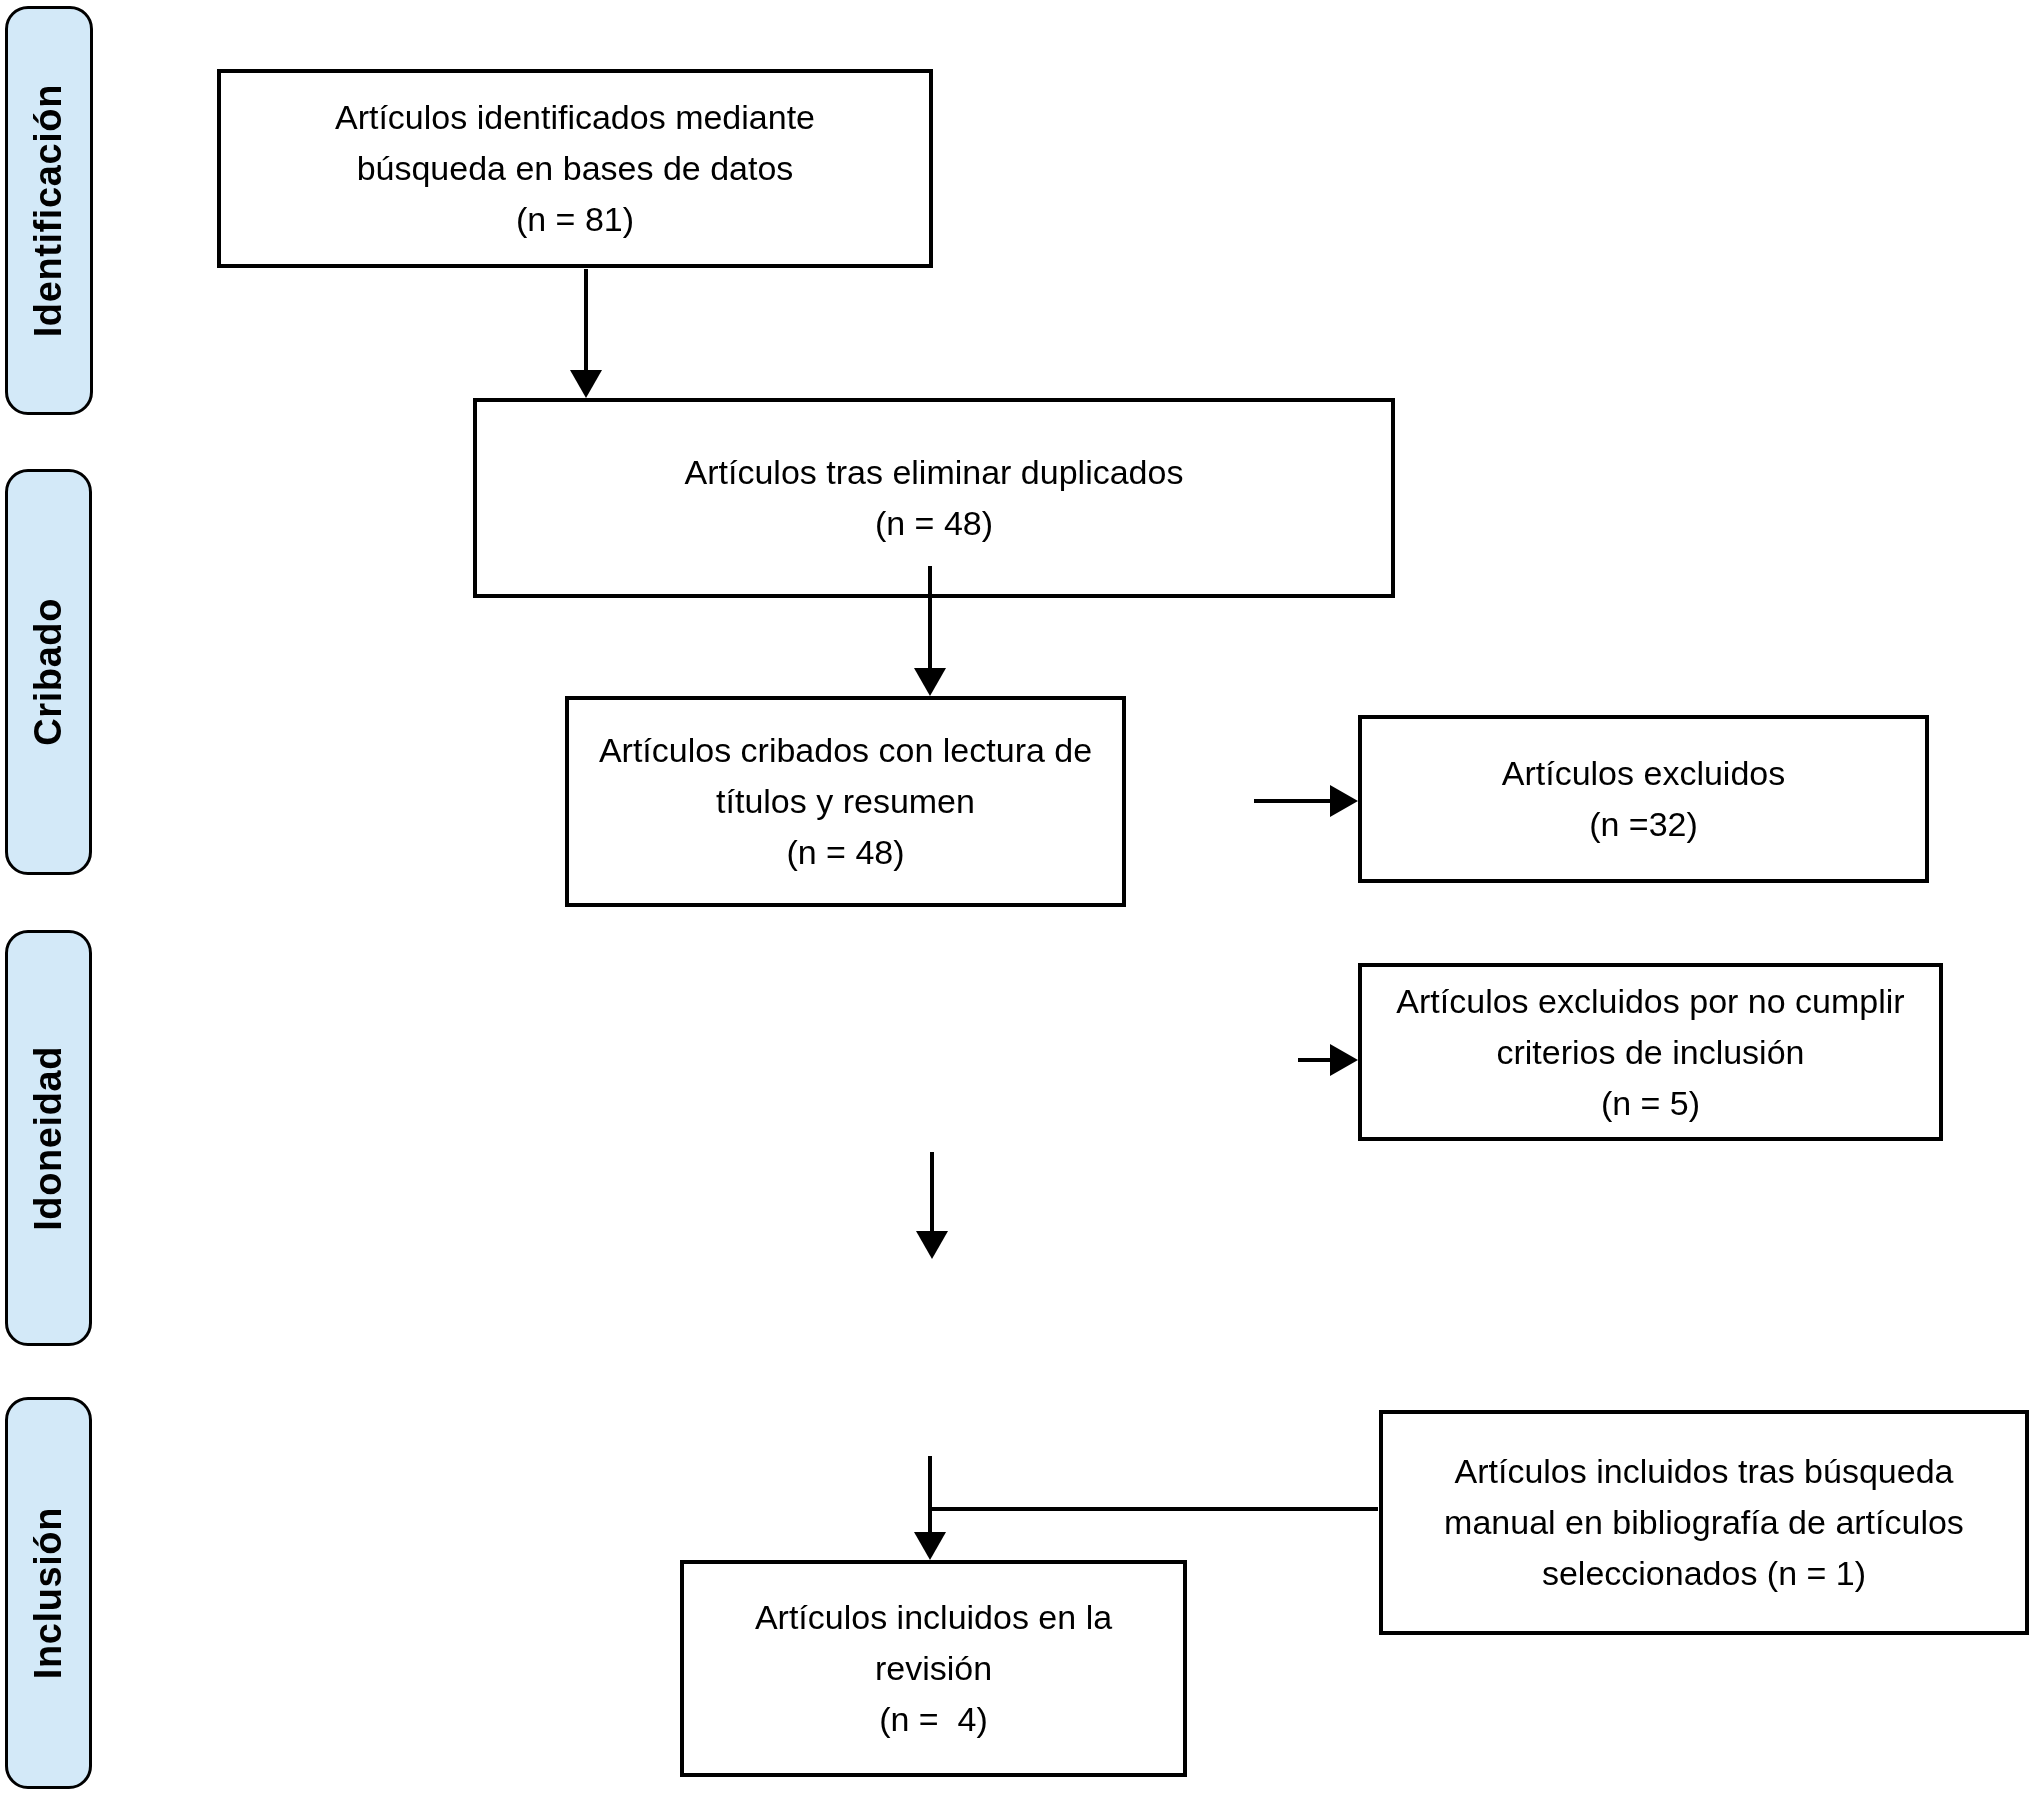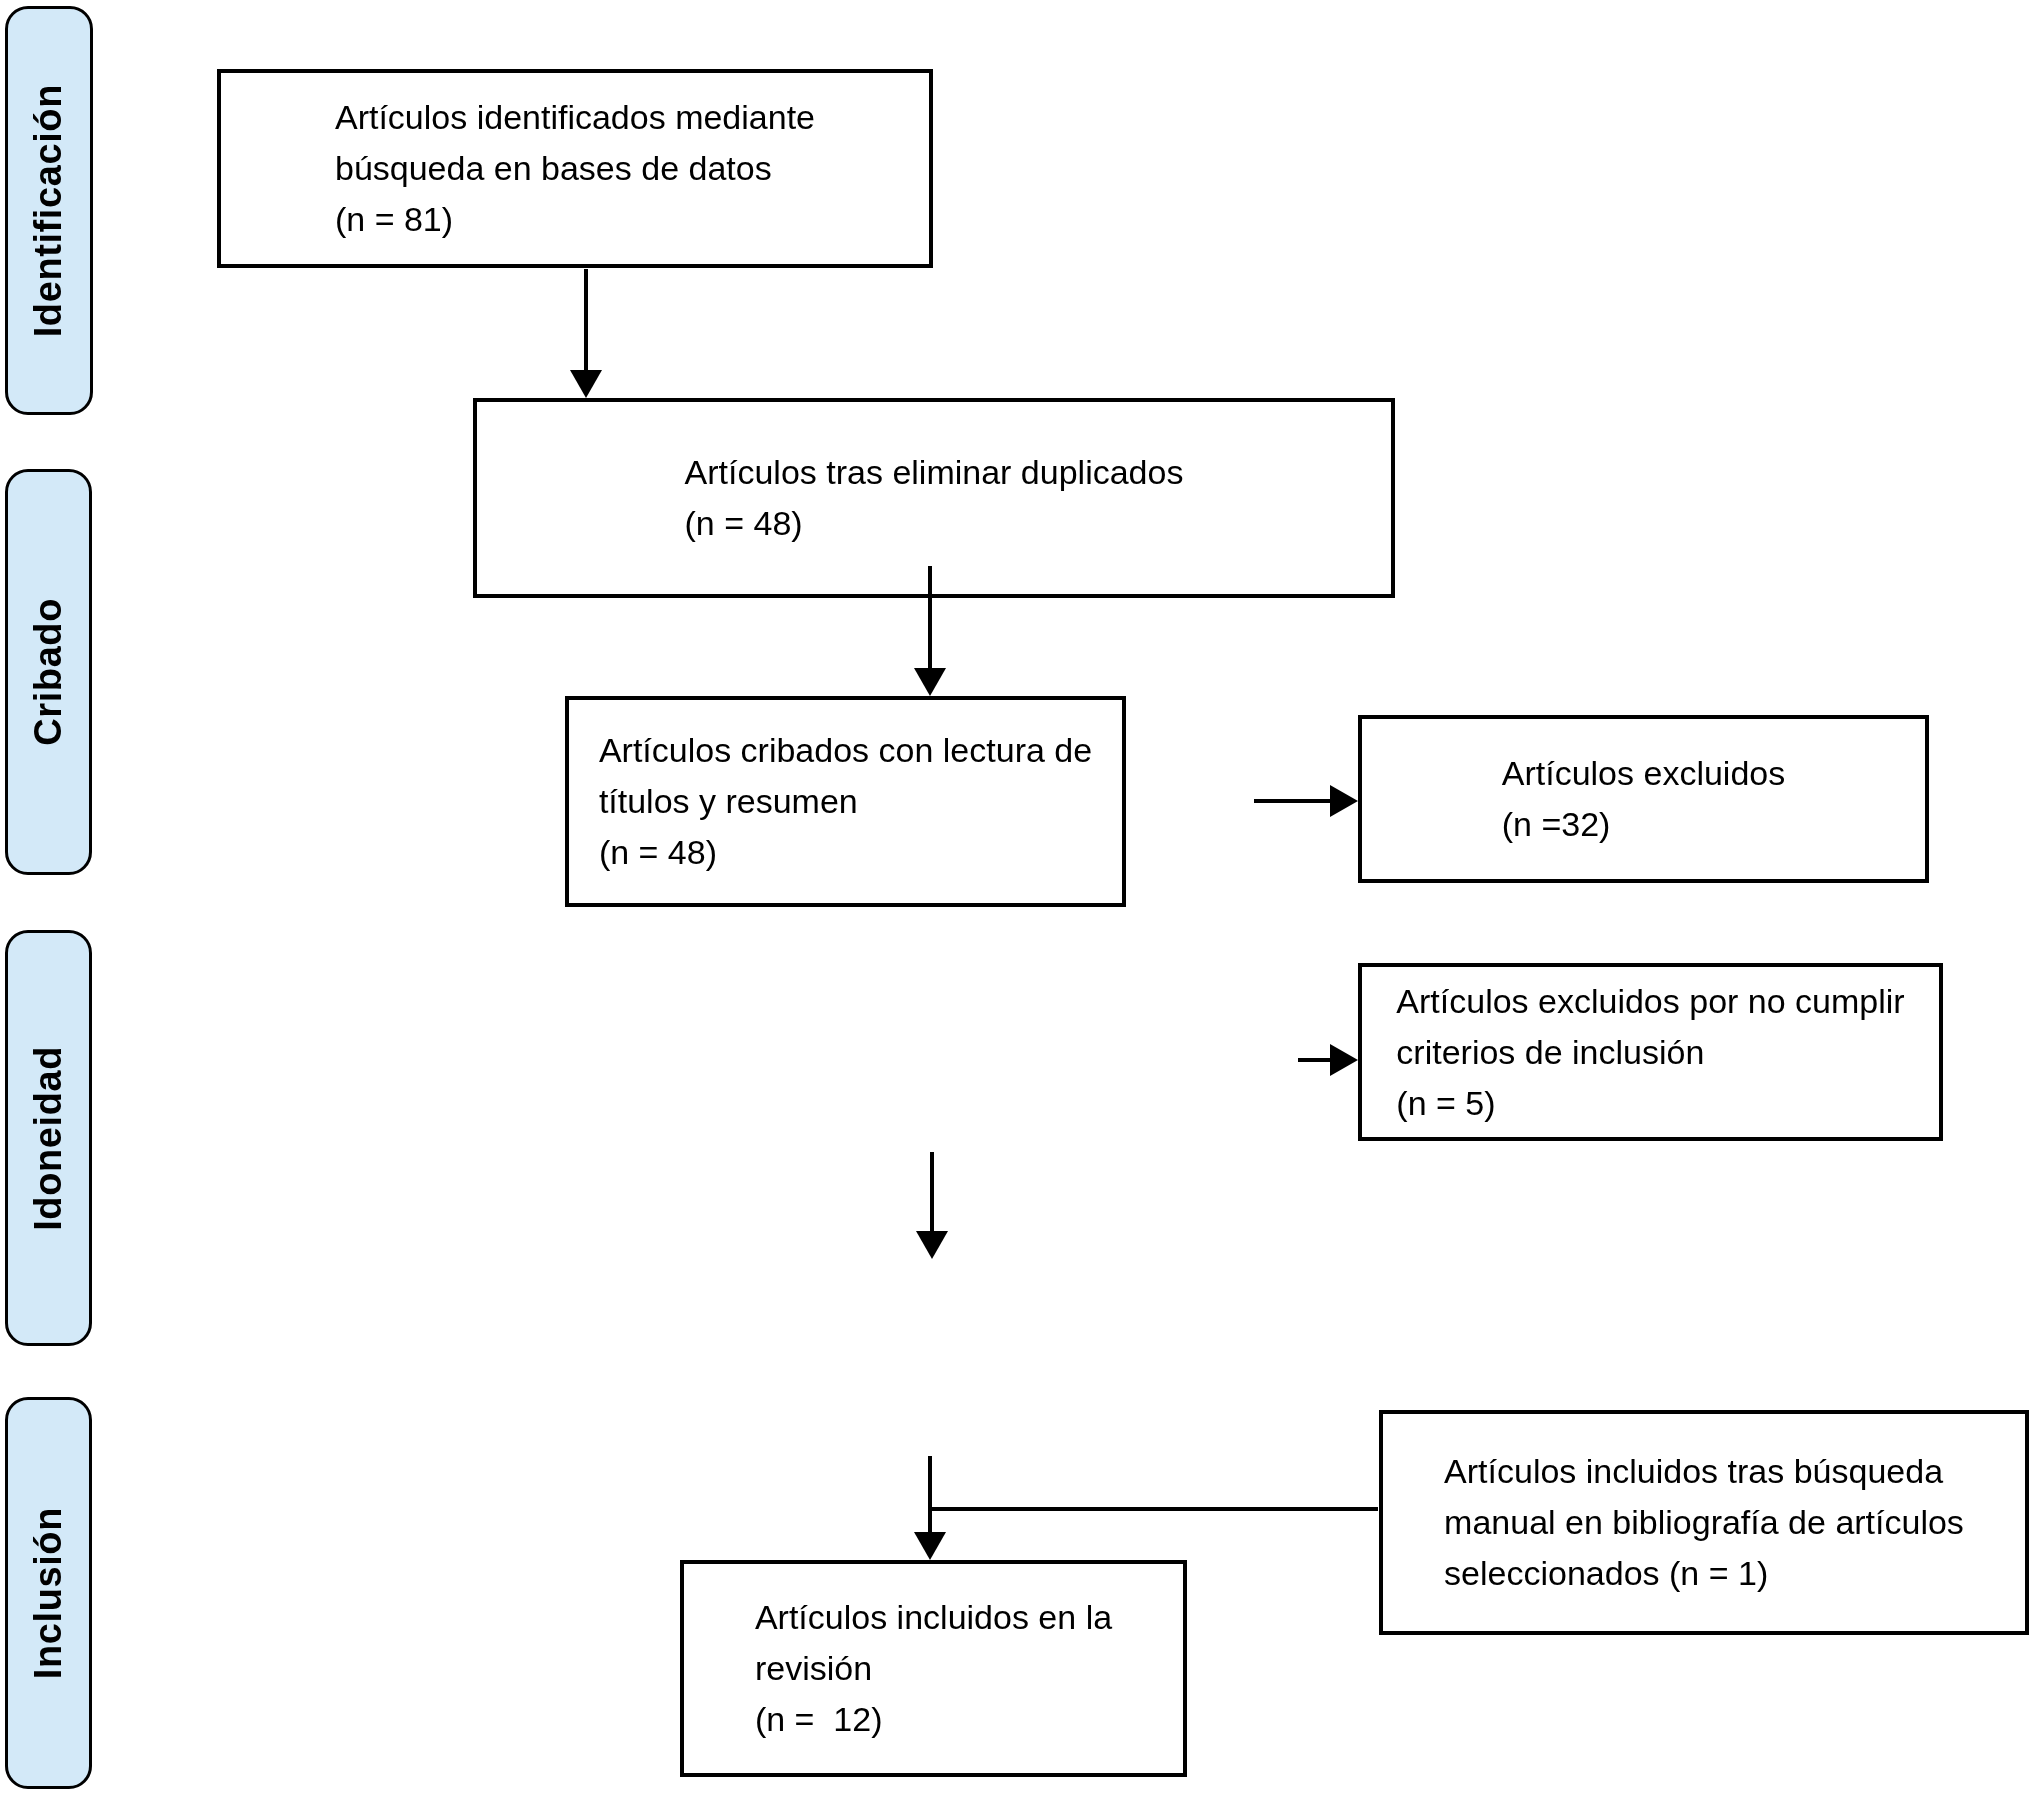--- a/index.html
+++ b/index.html
@@ -32,20 +32,21 @@
   #stage-idoneidad     {left:4.9px;  top:930px; width:87px;height:416px;}
   #stage-inclusion     {left:4.9px;  top:1397px; width:87px;height:392px;}
 
   
   .fbox{
     position:absolute;
     background:#ffffff;
     border:4.3px solid #000;
     box-sizing:border-box;
     display:flex;align-items:center;justify-content:center;
+    text-align:center;
     font-size:34px;
     line-height:1.5;
     white-space:pre-wrap;
   }
   #box-identified {left:217px;  top:69px;  width:716px; height:199px;}
   #box-dedup      {left:473px;  top:398px;  width:922px; height:200px;}
   #box-screen1    {left:565px;  top:696px; width:561px; height:211px;}
   #box-excl1      {left:1358px; top:715px; width:571px;  height:168px;}
   #box-screen2    {left:573px;  top:964px; width:725px; height:188px;}
   #box-excl2      {left:1358px; top:963px; width:585px; height:178px;}
@@ -111,21 +112,21 @@
   <div class="fbox" id="box-excl1">Artículos excluidos
 (n =32)</div>
   <div class="fbox" id="box-excl2">Artículos excluidos por no cumplir
 criterios de inclusión
 (n = 5)</div>
   <div class="fbox" id="box-manual">Artículos incluidos tras búsqueda
 manual en bibliografía de artículos
 seleccionados (n = 1)</div>
   <div class="fbox" id="box-review">Artículos incluidos en la
 revisión
-(n =  12)</div>
+(n =  4)</div>
 
   <div class="vline" id="a1-line"></div>
   <div class="head-down" id="a1-head"></div>
 
   <div class="vline" id="a2-line"></div>
   <div class="head-down" id="a2-head"></div>
 
   <div class="hline" id="h1-line"></div>
   <div class="head-right" id="h1-head"></div>
 

